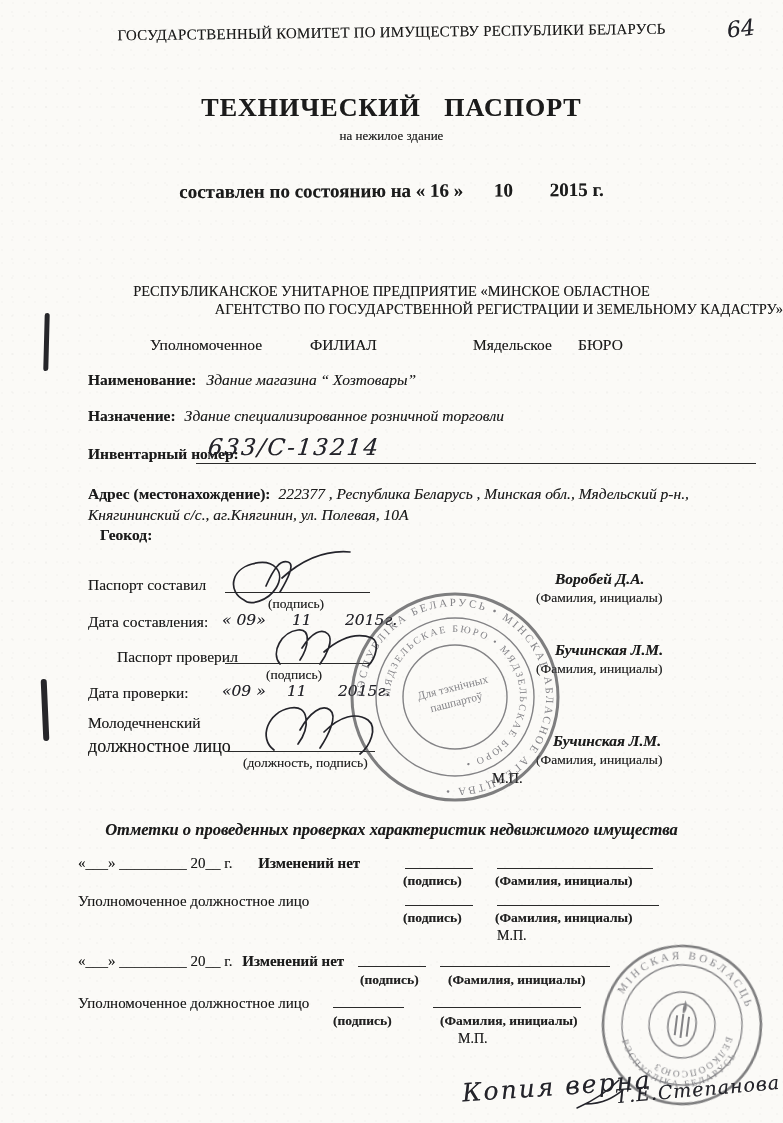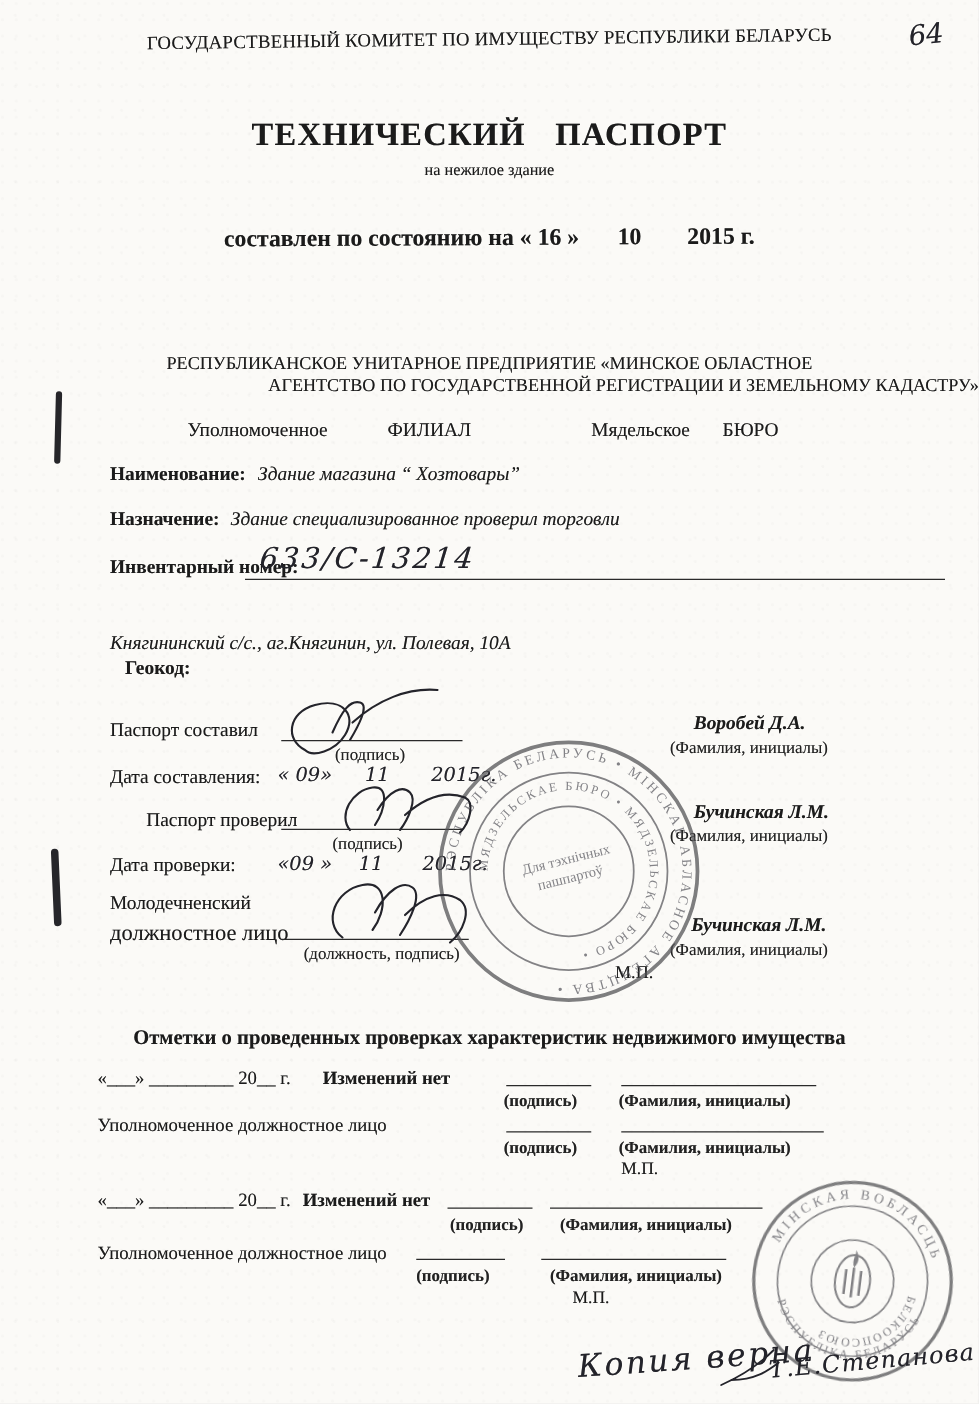--- a/index.html
+++ b/index.html
@@ -53,27 +53,31 @@
   <div class="abs" style="left:473px;top:336px;font-size:15.5px;">Мядельское</div>
   <div class="abs" style="left:578px;top:336px;font-size:15.5px;">БЮРО</div>
 
   <div class="abs" style="left:88px;top:371px;font-size:15.5px;">
     <span class="b">Наименование:</span>
     <span class="i" style="margin-left:6px;">Здание магазина “ Хозтовары”</span>
   </div>
 
   <div class="abs" style="left:88px;top:407px;font-size:15.5px;">
     <span class="b">Назначение:</span>
-    <span class="i" style="margin-left:5px;">Здание специализированное проверил торговли</span>
+    <span class="i" style="margin-left:5px;">Здание специализированное розничной торговли</span>
   </div>
 
   <div class="abs b" style="left:88px;top:445px;font-size:15.5px;">Инвентарный номер:</div>
   <div class="abs hw" style="left:208px;top:434px;font-size:23px;letter-spacing:2px;transform:skewX(-6deg);">633/С-13214</div>
   <div class="abs line" style="left:196px;top:463px;width:560px;"></div>
 
+  <div class="abs" style="left:88px;top:485px;font-size:15.5px;width:650px;">
+    <span class="b">Адрес (местонахождение):</span>
+    <span class="i" style="margin-left:4px;">222377 , Республика Беларусь , Минская обл., Мядельский р-н.,</span>
+  </div>
   <div class="abs i" style="left:88px;top:506px;font-size:15.5px;">Княгининский  с/с., аг.Княгинин, ул. Полевая, 10А</div>
   <div class="abs b" style="left:100px;top:526px;font-size:15.5px;">Геокод:</div>
 
   <div class="abs" style="left:88px;top:576px;font-size:15.5px;">Паспорт  составил</div>
   <div class="abs line" style="left:225px;top:592px;width:145px;"></div>
   <div class="abs cap" style="left:268px;top:596px;">(подпись)</div>
   <div class="abs i" style="left:555px;top:570px;font-size:15.5px;font-weight:600;">Воробей Д.А.</div>
   <div class="abs cap" style="left:536px;top:590px;">(Фамилия, инициалы)</div>
 
   <div class="abs" style="left:88px;top:613px;font-size:15.5px;">Дата составления:</div>
@@ -123,21 +127,21 @@
   <svg class="abs" style="left:222px;top:548px;" width="160" height="70" viewBox="0 0 160 70">
     <path class="ink" stroke-width="1.7" d="M 22 52 C 6 44, 8 22, 30 16 C 52 10, 64 24, 54 40 C 46 53, 28 58, 22 52 M 44 38 C 52 20, 58 12, 66 14 C 74 16, 64 34, 58 44 M 60 30 C 80 12, 104 2, 128 4"></path>
   </svg>
   <svg class="abs" style="left:268px;top:618px;" width="130" height="62" viewBox="0 0 130 62">
     <path class="ink" stroke-width="1.7" d="M 12 46 C 2 34, 14 14, 30 12 C 44 10, 40 30, 32 42 M 34 30 C 44 14, 54 10, 60 16 C 66 22, 58 38, 52 46 M 56 34 C 72 20, 88 14, 104 20 C 112 24, 108 40, 100 48"></path>
   </svg>
   <svg class="abs" style="left:258px;top:692px;" width="140" height="72" viewBox="0 0 140 72">
     <path class="ink" stroke-width="1.7" d="M 16 58 C 0 46, 10 20, 32 16 C 52 12, 52 36, 40 52 M 42 38 C 52 20, 64 12, 72 18 C 80 24, 70 44, 62 56 M 66 40 C 82 24, 98 20, 110 28 C 120 36, 112 54, 102 62"></path>
   </svg>
 
-  <div class="abs ctr b" style="top:820px;font-size:16.5px;">Отметки о проведенных проверках характеристик недвижимого имущества</div>
+  <div class="abs ctr b" style="top:820px;font-size:16.5px;font-style:italic;">Отметки о проведенных проверках характеристик недвижимого имущества</div>
 
   <div class="abs" style="left:78px;top:855px;font-size:15px;">
     <span>«___» _________ 20__ г.</span>
     <span class="b" style="margin-left:22px;">Изменений нет</span>
   </div>
   <div class="abs line" style="left:405px;top:868px;width:68px;"></div>
   <div class="abs line" style="left:497px;top:868px;width:156px;"></div>
   <div class="abs cap b" style="left:403px;top:873px;">(подпись)</div>
   <div class="abs cap b" style="left:495px;top:873px;">(Фамилия, инициалы)</div>
 

